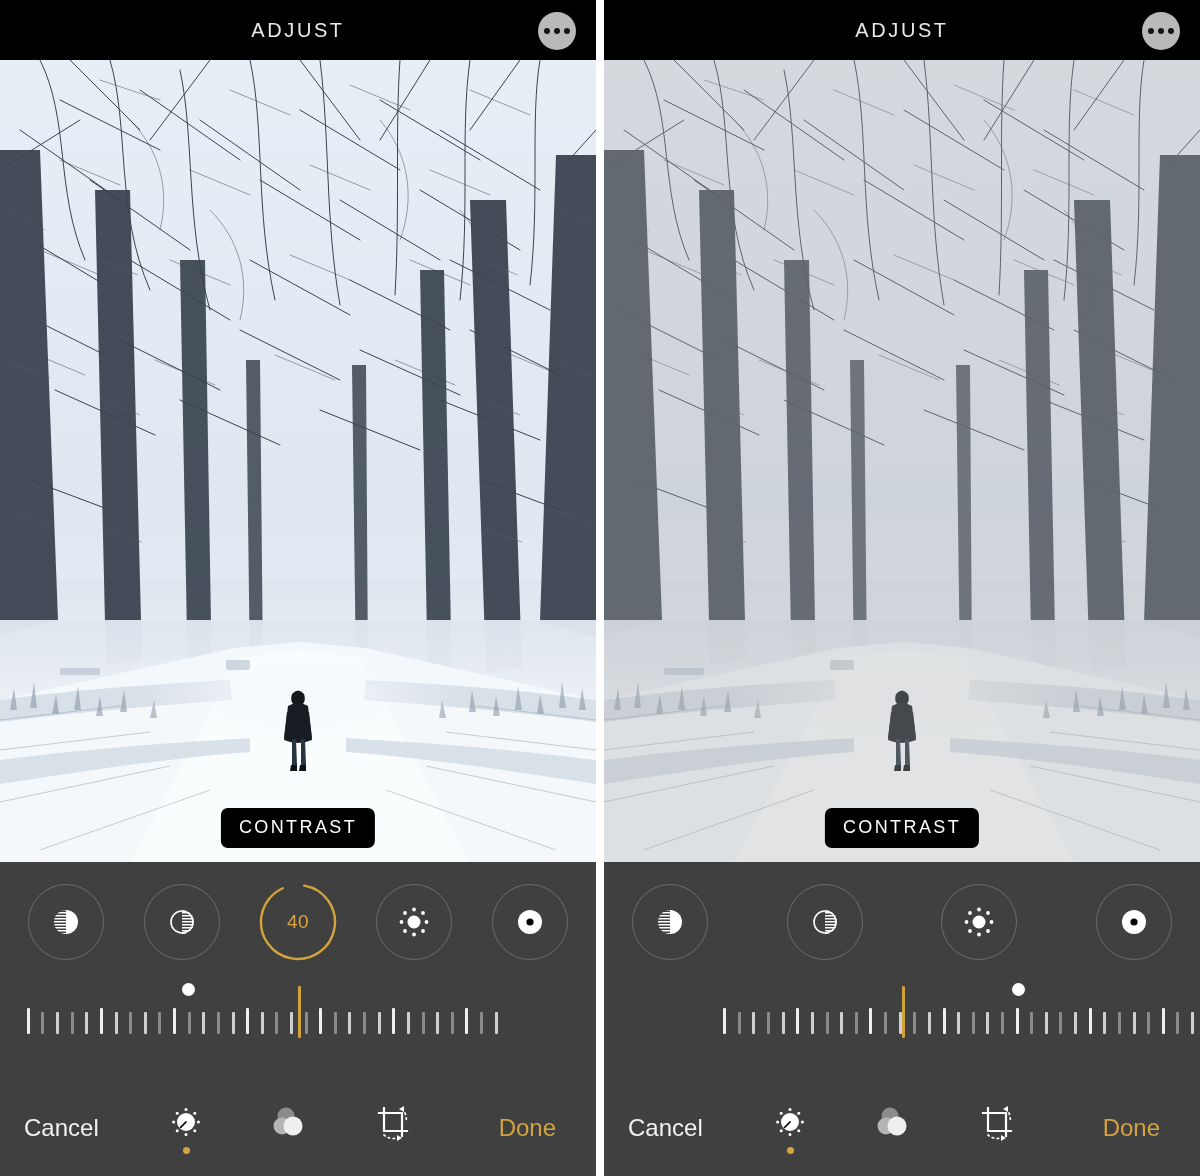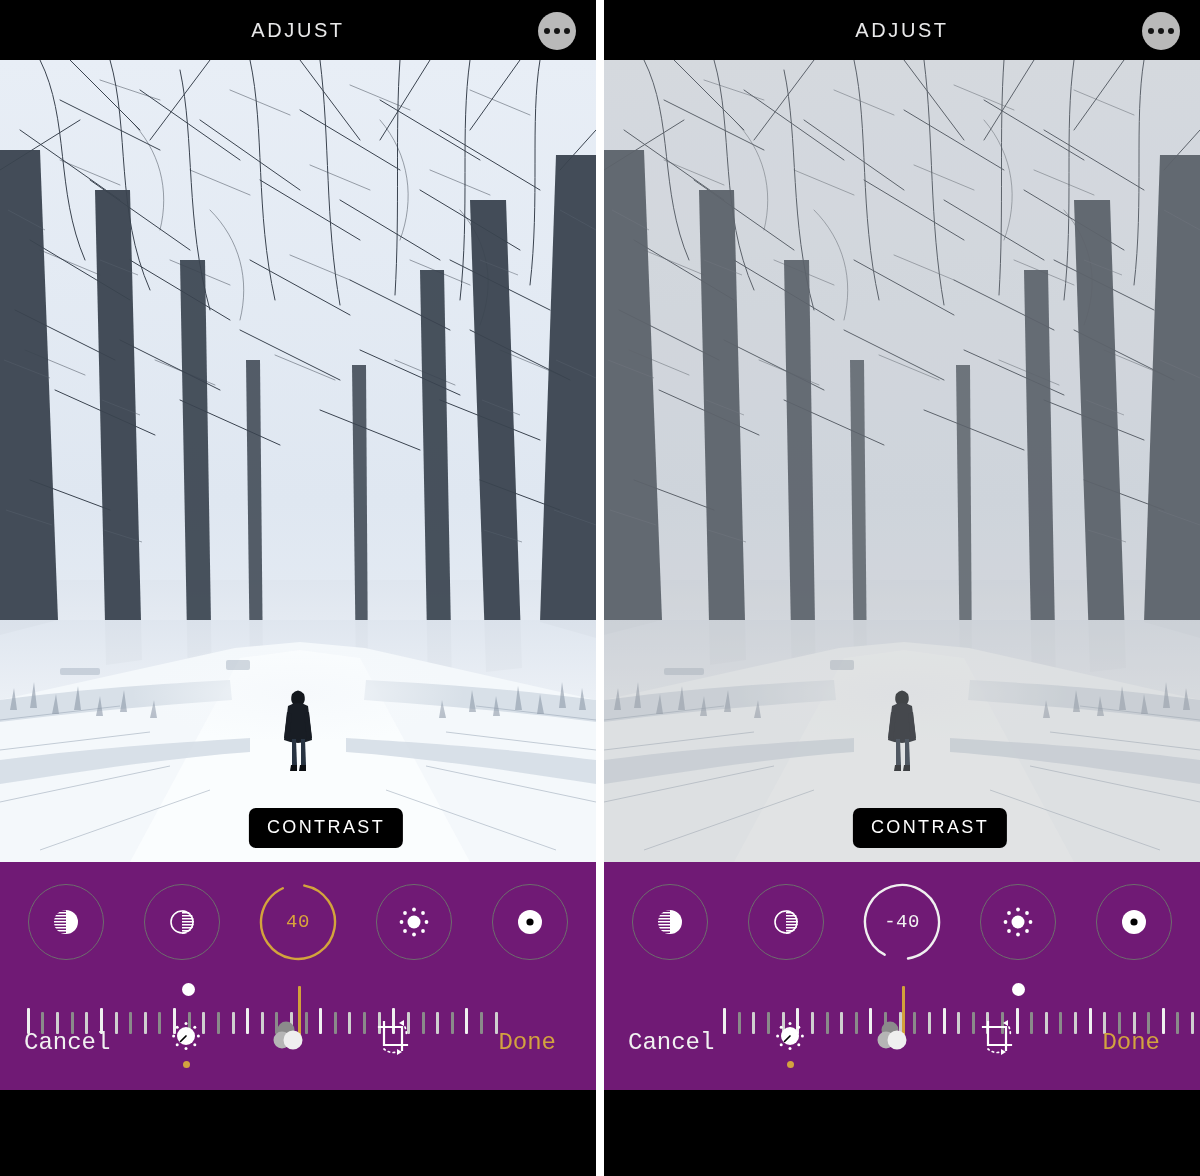--- a/index.html
+++ b/index.html
@@ -33,25 +33,25 @@
   .photo-wrap { position:relative; height:802px; width:100%; overflow:hidden; }
   .photo { position:absolute; inset:0; }
   .photo svg { display:block; width:100%; height:100%; }
   .photo.low-contrast { filter:contrast(0.63) brightness(1.1); }
 
   .badge {
     position:absolute; left:50%; transform:translateX(-50%);
     bottom:14px;
     background:#000; color:#fff;
     padding:9px 18px 10px; border-radius:7px;
-    font-size:18px; letter-spacing:2.4px;margin-left:28px;
+    font-size:18px; letter-spacing:2.4px;
   }
 
   
-  .controls { position:relative; height:228px; background:#701a75;font-family:Liberation Mono, monospace; }
+  .controls { position:relative; height:314px; background:#404040; }
   .dial-row {
     display:flex; align-items:center; justify-content:space-between;
     padding:22px 28px 0 28px;
   }
   .dial {
     width:76px; height:76px; border-radius:50%;
     border:1.5px solid #6d6d6d;
     display:flex; align-items:center; justify-content:center;
     position:relative; flex:0 0 76px;
   }
@@ -512,26 +512,20 @@
               </pattern>
               <clipPath id="halfRightR2">
                   <rect x="19" y="0" width="19" height="38"></rect>
                 </clipPath>
             </defs>
             <circle cx="19" cy="19" r="11" fill="none" stroke="#ffffff" stroke-width="1.6"></circle>
             <circle cx="19" cy="19" r="12" fill="url(#stripeR2)" clip-path="url(#halfRightR2)"></circle>
           </svg>
         </div>
 
-        <div class="dial active-white">
-          <svg class="ring" width="78" height="78" viewBox="0 0 78 78">
-            <circle cx="39" cy="39" r="37" fill="none" stroke="#f0f0f0" stroke-width="2.4" stroke-linecap="round" stroke-dasharray="208 24" transform="rotate(118 39 39)"></circle>
-          </svg>
-          <span class="dial-value white">-40</span>
-        </div>
 
         <div class="dial">
           <svg class="icon-svg" width="38" height="38" viewBox="0 0 38 38">
             <circle cx="19" cy="19" r="6.5" fill="#ffffff"></circle>
             <g fill="#ffffff">
               <circle cx="19" cy="6.5" r="1.9"></circle>
                 <circle cx="28" cy="10" r="1.9"></circle>
               <circle cx="31.5" cy="19" r="1.9"></circle>
                 <circle cx="28" cy="28" r="1.9"></circle>
               <circle cx="19" cy="31.5" r="1.9"></circle>

